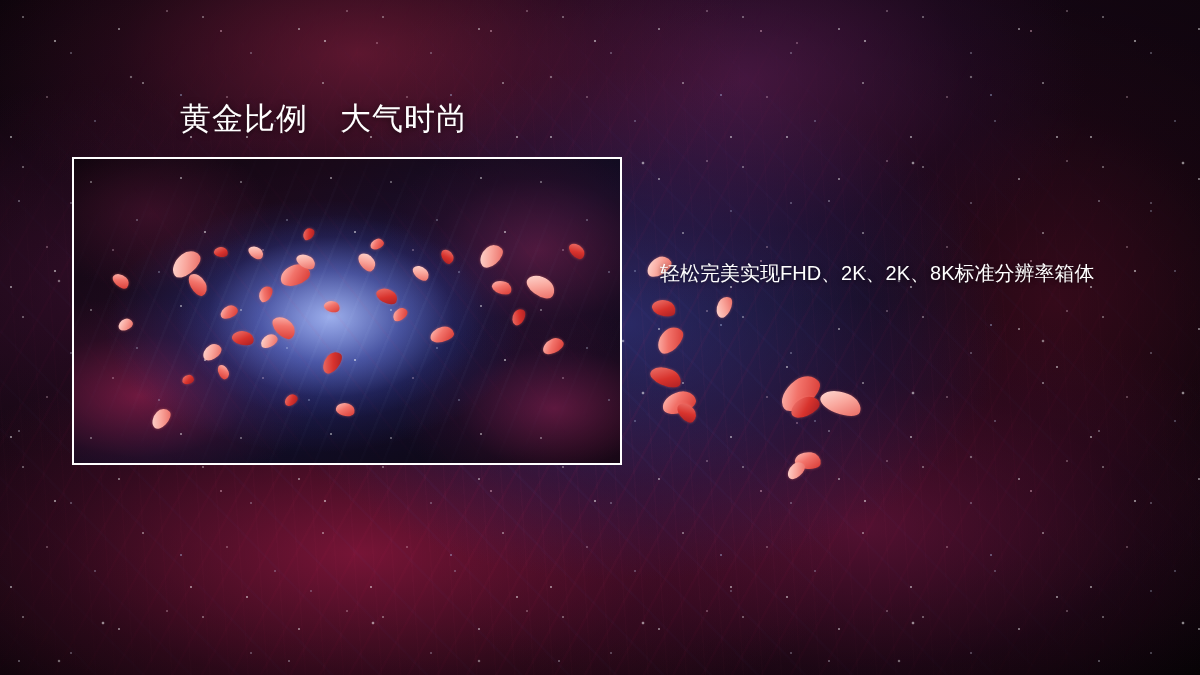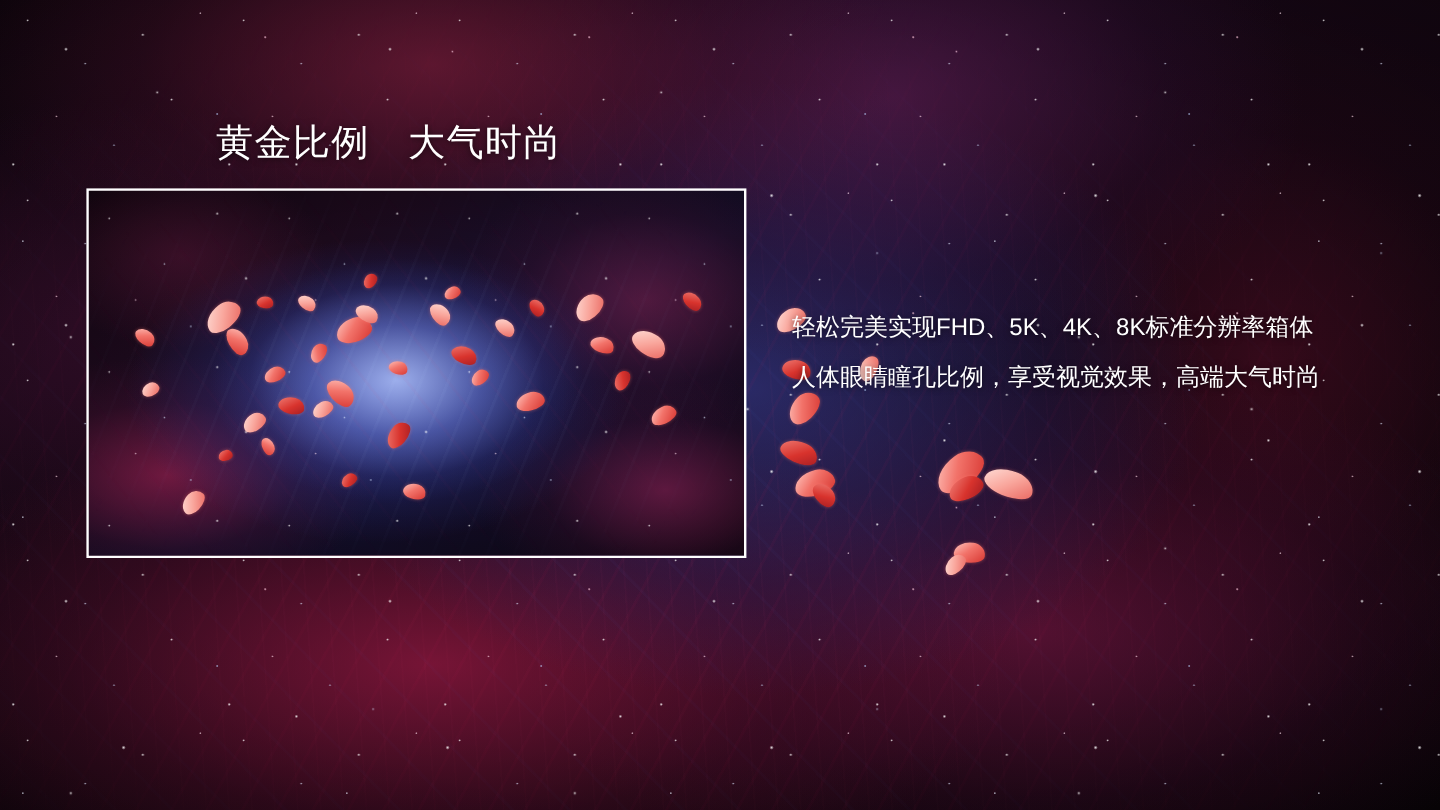--- a/index.html
+++ b/index.html
@@ -251,18 +251,17 @@
       <div class="petal deep" style="left:494px; top:86px; width:18px; height:12px; transform:rotate(50deg);"></div>
       <div class="petal pale" style="left:76px; top:252px; width:22px; height:15px; transform:rotate(-46deg);"></div>
       <div class="petal" style="left:262px; top:244px; width:19px; height:13px; transform:rotate(16deg);"></div>
       <div class="petal deep" style="left:210px; top:236px; width:14px; height:10px; transform:rotate(-30deg);"></div>
       <div class="petal" style="left:38px; top:116px; width:18px; height:12px; transform:rotate(42deg);"></div>
       <div class="petal pale" style="left:44px; top:160px; width:15px; height:11px; transform:rotate(-20deg);"></div>
     </div>
   </div>
 
   <div id="body-text">
-    <div class="line">轻松完美实现FHD、5K、4K、8K标准分辨率箱体</div>
-    <div class="line">人体眼睛瞳孔比例，享受视觉效果，高端大气时尚</div>
+    <div class="line">轻松完美实现FHD、2K、2K、8K标准分辨率箱体</div>
   </div>
 
 
 </div>
 
 </body></html>

